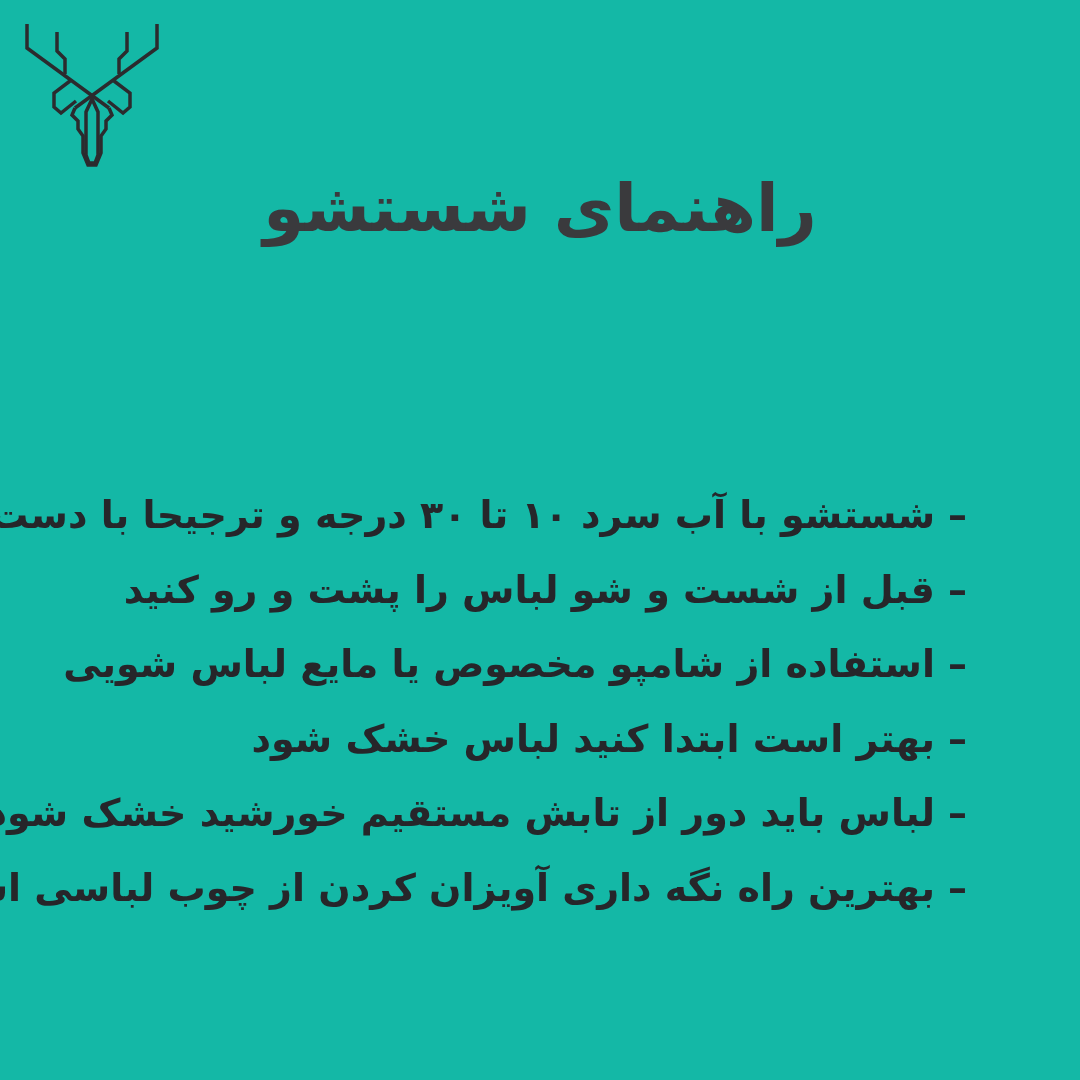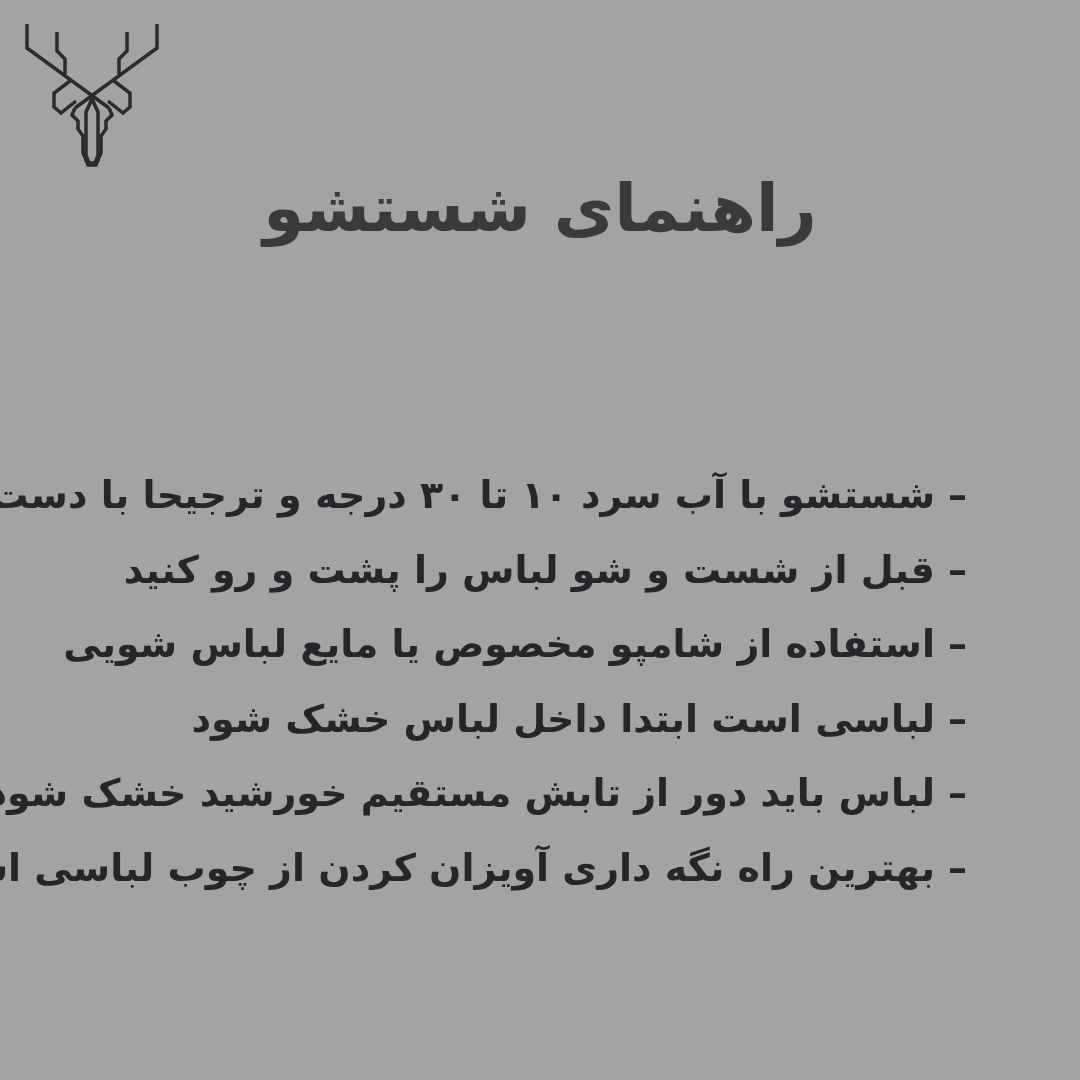--- a/index.html
+++ b/index.html
@@ -4,21 +4,21 @@
 <style>
   html, body {
     margin: 0;
     padding: 0;
     background: #ffffff;
   }
   .page {
     position: relative;
     width: 1080px;
     height: 1080px;
-    background: #a3a3a3;
+    background: #14b8a6;
     overflow: hidden;
     font-family: "DejaVu Sans", sans-serif;
   }
   .logo {
     position: absolute;
     left: 16px;
     top: 18px;
     width: 152px;
     height: 152px;
   }
@@ -38,21 +38,21 @@
     right: 0;
     text-align: center;
     direction: rtl;
     font-size: 66px;
     font-weight: bold;
     color: #3a3a3d;
     letter-spacing: 0;
   }
   .guide {
     position: absolute;
-    top: 458px;
+    top: 478px;
     right: 113px;
     left: 60px;
     direction: rtl;
     text-align: right;
   }
   .guide p {
     margin: 0;
     line-height: 74.5px;
     font-size: 38px;
     font-weight: bold;
@@ -96,21 +96,21 @@
     <p dir="rtl">
       <span class="dash">–</span><span>شستشو با آب سرد ۱۰ تا ۳۰ درجه و ترجیحا با دست</span>
     </p>
     <p dir="rtl">
       <span class="dash">–</span><span>قبل از شست و شو لباس را پشت و رو کنید</span>
     </p>
     <p dir="rtl">
       <span class="dash">–</span><span>استفاده از شامپو مخصوص یا مایع لباس شویی</span>
     </p>
     <p dir="rtl">
-      <span class="dash">–</span><span>لباسی است ابتدا داخل لباس خشک شود</span>
+      <span class="dash">–</span><span>بهتر است ابتدا کنید لباس خشک شود</span>
     </p>
     <p dir="rtl">
       <span class="dash">–</span><span>لباس باید دور از تابش مستقیم خورشید خشک شود</span>
     </p>
     <p dir="rtl">
       <span class="dash">–</span><span>بهترین راه نگه داری آویزان کردن از چوب لباسی است</span>
     </p>
   </div>
 
 </div>

